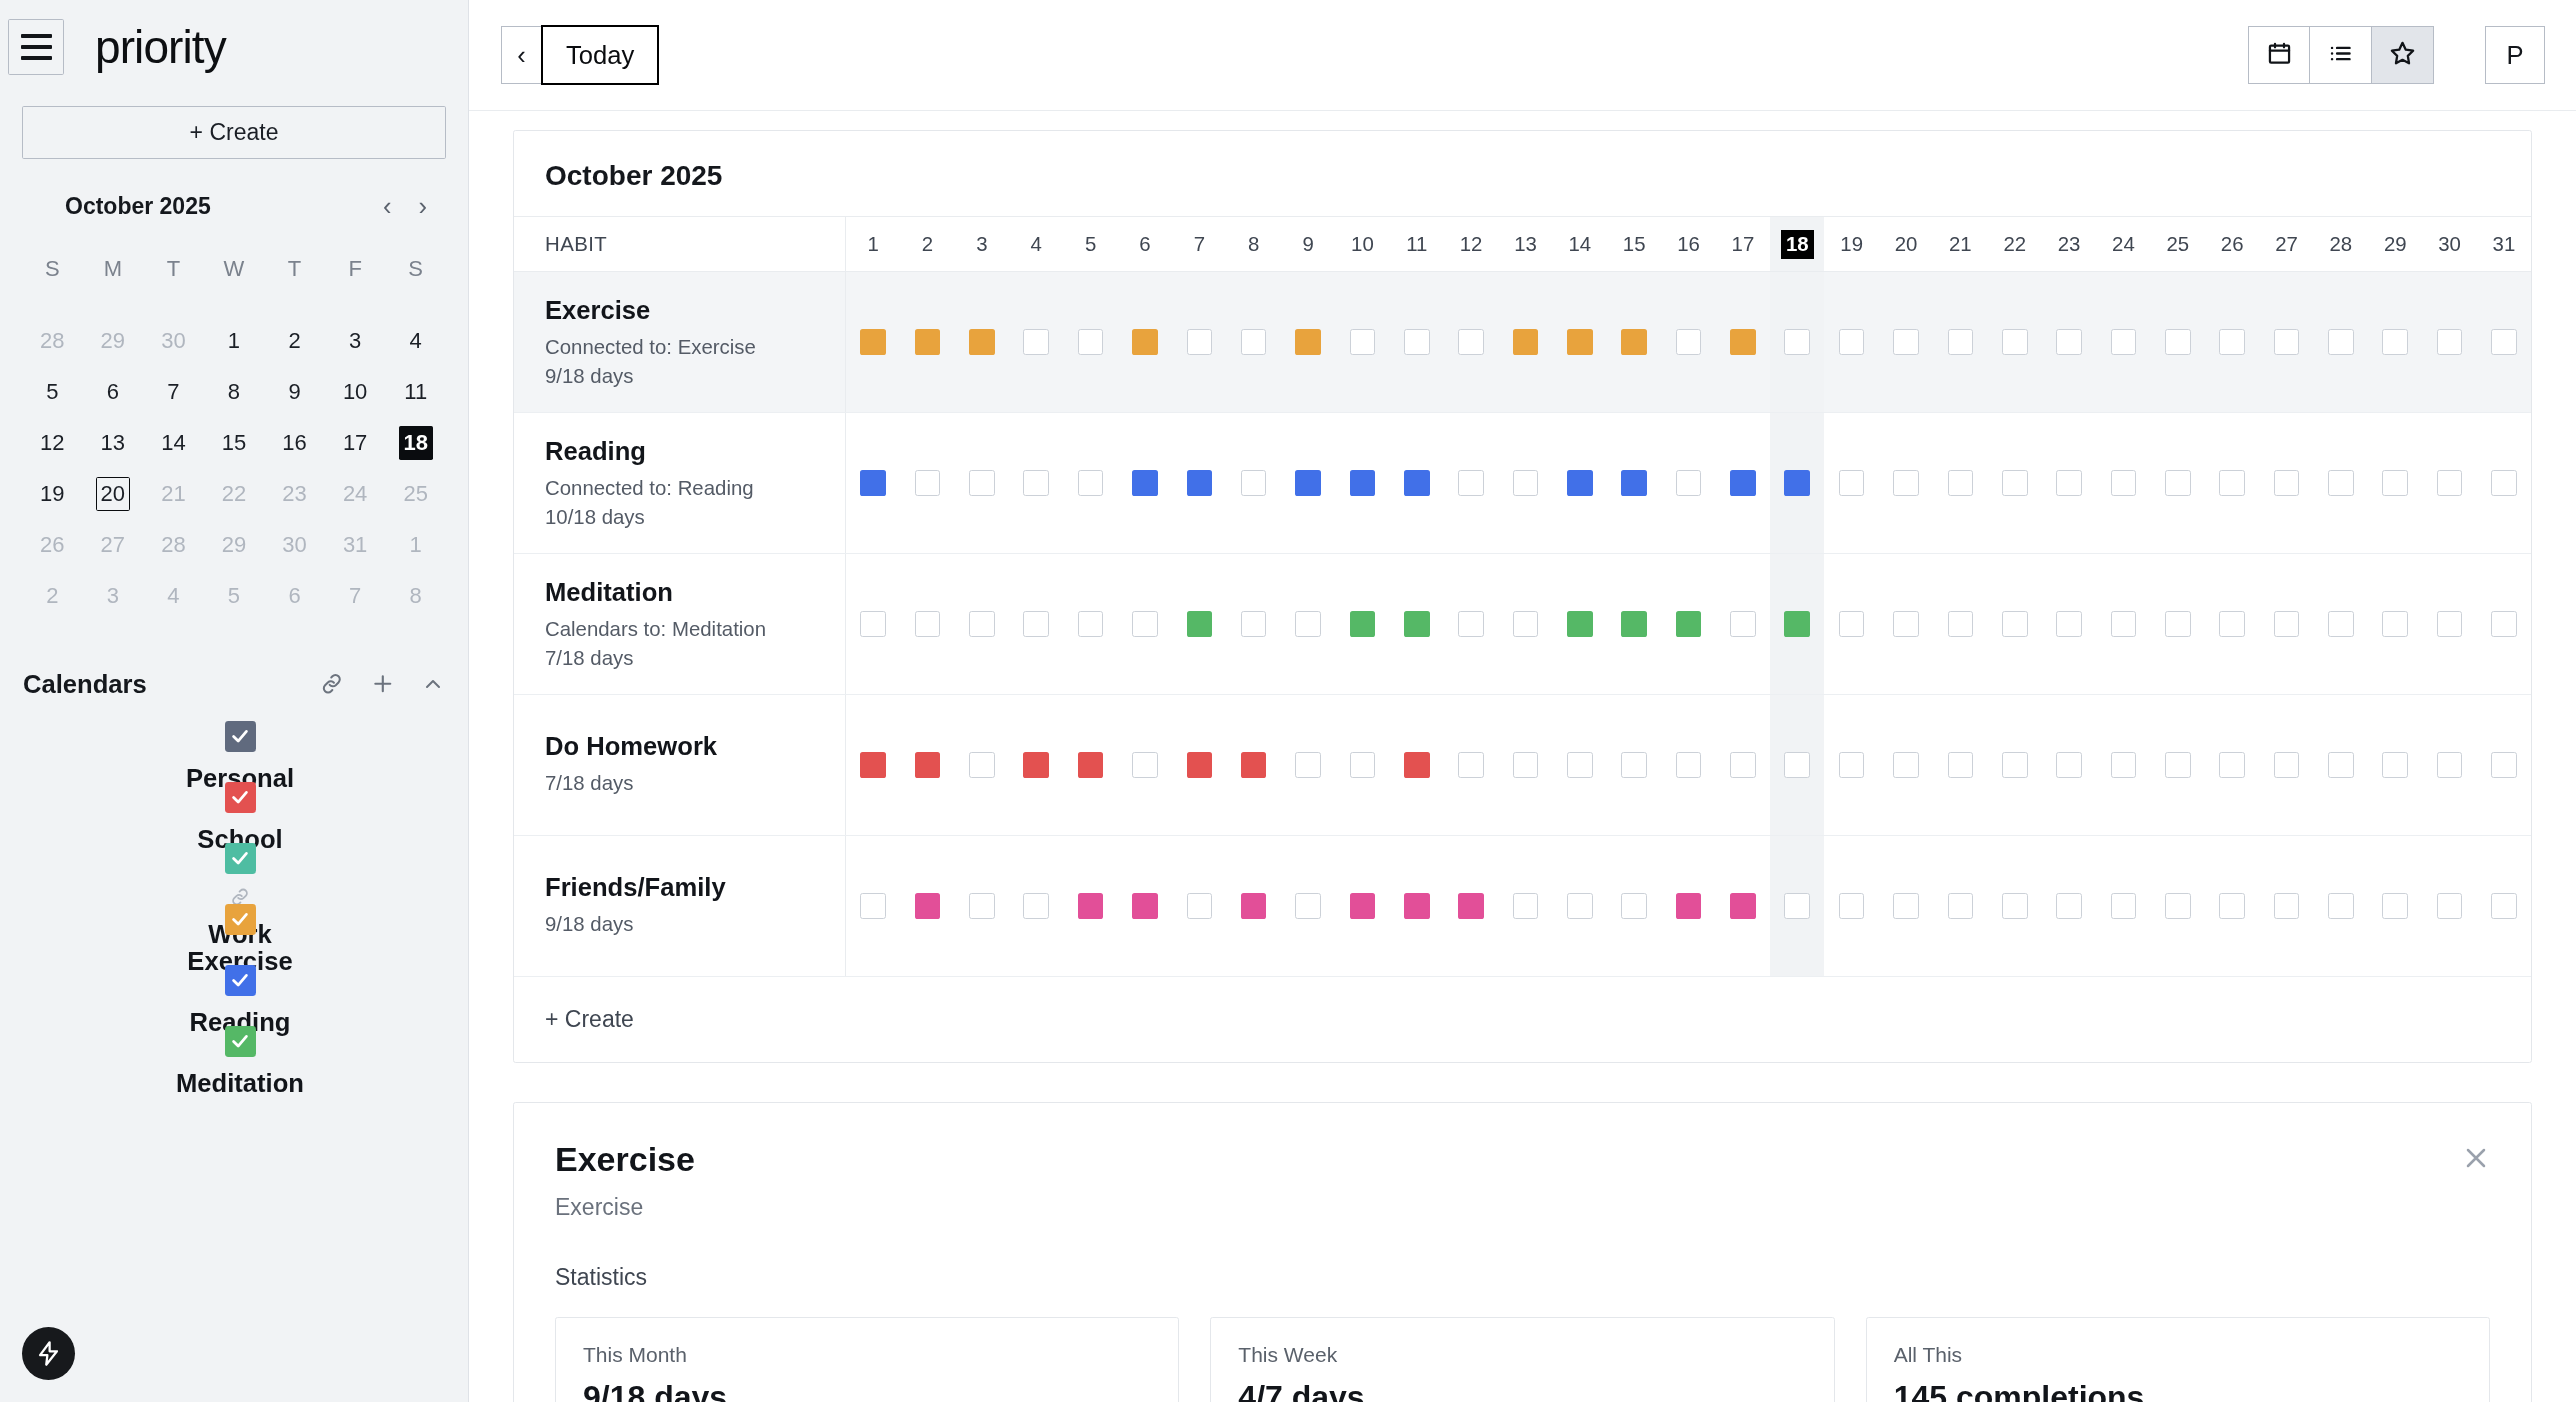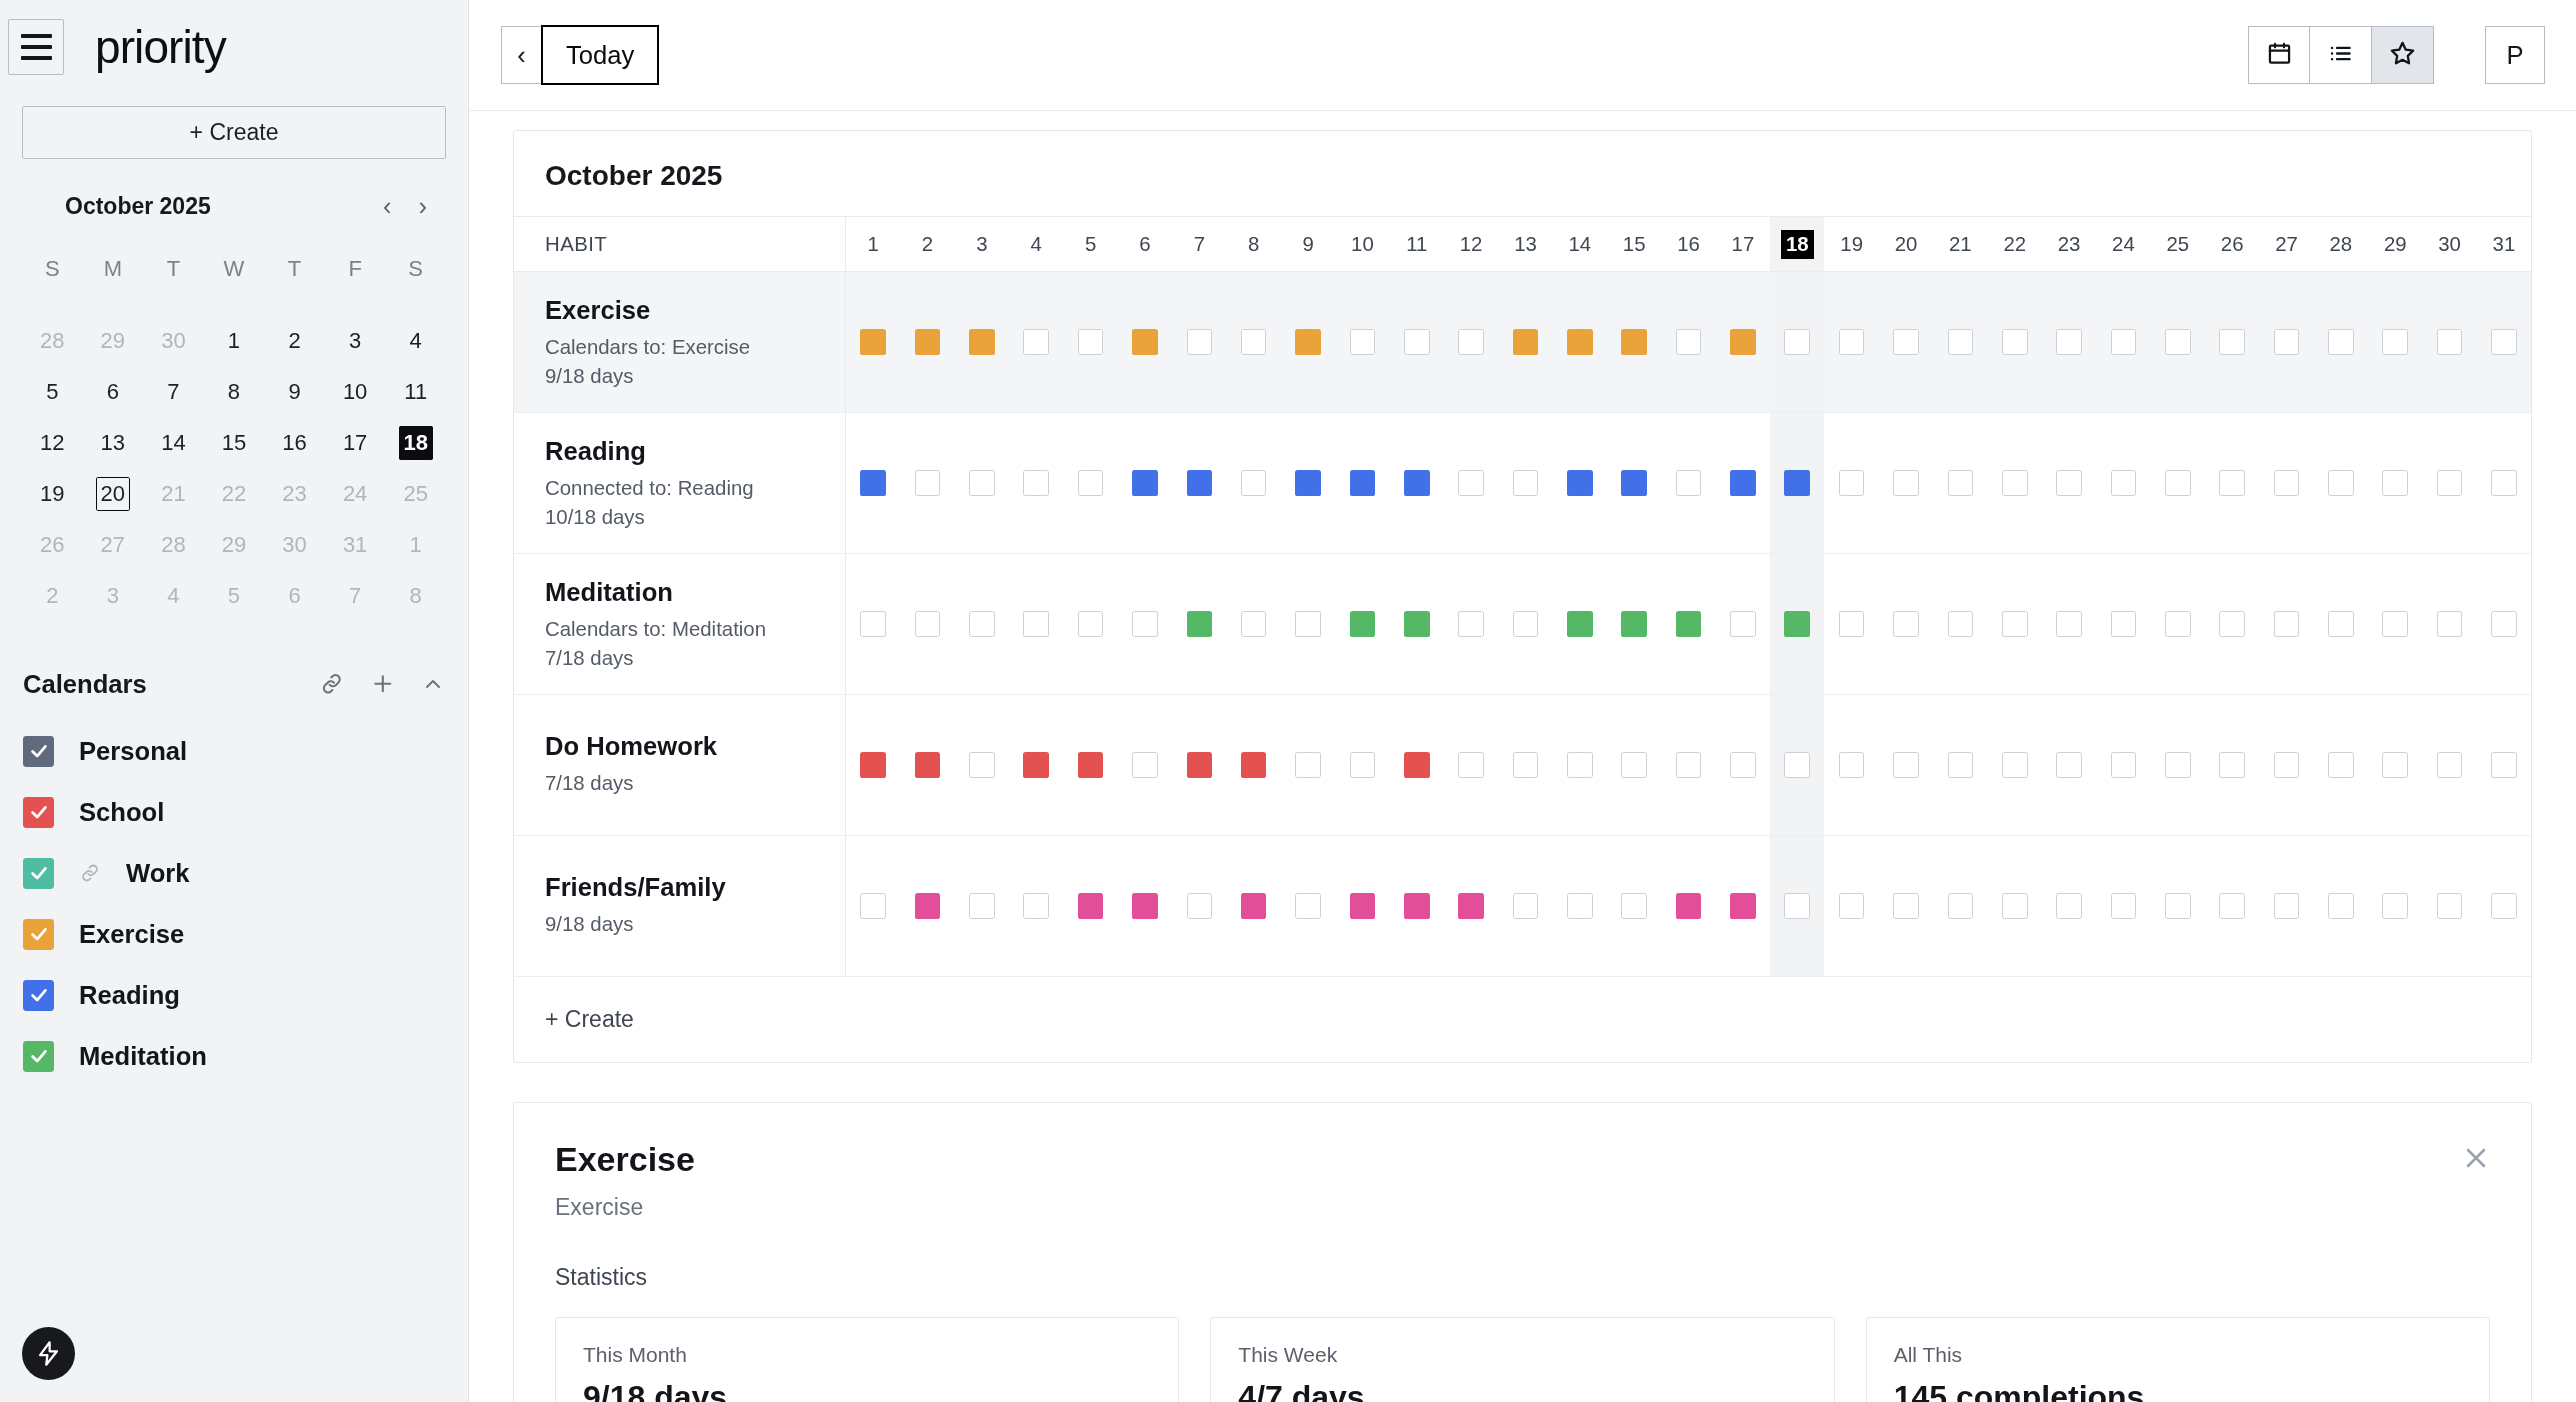--- a/index.html
+++ b/index.html
@@ -68,22 +68,22 @@
   .mc-cell.selected .pill { border: 1.7px solid #0a0c0f; }
 
   
   .cal-sec { margin-top: 48px; padding: 0 11px; font-weight: bold; }
   .cal-head { display: flex; align-items: center; padding: 0 12px 0 12px; }
   .cal-head-title { font-size: 25.6px; color: #15181d; flex: 1; }
   .cal-head-icons { display: flex; gap: 25.6px; align-items: center; color: #6c737e; }
   .cal-ic { cursor: pointer; display: flex; align-items: center; }
   .cal-list { margin-top: 22px; }
   .cal-row {
-    display: flex; align-items: center; gap: 25px;
-    height: 61px; padding-left: 12px; cursor: pointer;
+    display: flex; align-items: center; gap: 12px;
+    height: 61px; padding-left: 12px; cursor: pointer; flex-direction: column;
   }
   .cal-chk {
     width: 31px; height: 31px; border-radius: 3.4px;
     display: flex; align-items: center; justify-content: center;
     flex: 0 0 31px;
   }
   .cal-chk svg { width: 22px; height: 22px; }
   .cal-name { font-size: 25.6px; color: #12151a; }
   .cal-linkic { display: flex; align-items: center; color: #b0b6bf; }
 
@@ -599,21 +599,21 @@
               <div class="day-hd">
                 <span class="dpill">31</span>
               </div>
             </div>
         </div>
 
         <div id="habit-rows">
             <div class="tbl-row hl">
               <div class="habit-col">
                 <div class="h-name">Exercise</div>
-                <div class="h-sub">Calendars to: Exercise</div>
+                <div class="h-sub">Connected to: Exercise</div>
                 <div class="h-streak">9/18 days</div>
               </div>
               <div class="days-col">
                 <div class="day-cell">
                   <div class="box on" style="background: rgb(232, 163, 61);"></div>
                 </div>
                 <div class="day-cell">
                   <div class="box on" style="background: rgb(232, 163, 61);"></div>
                 </div>
                 <div class="day-cell">

